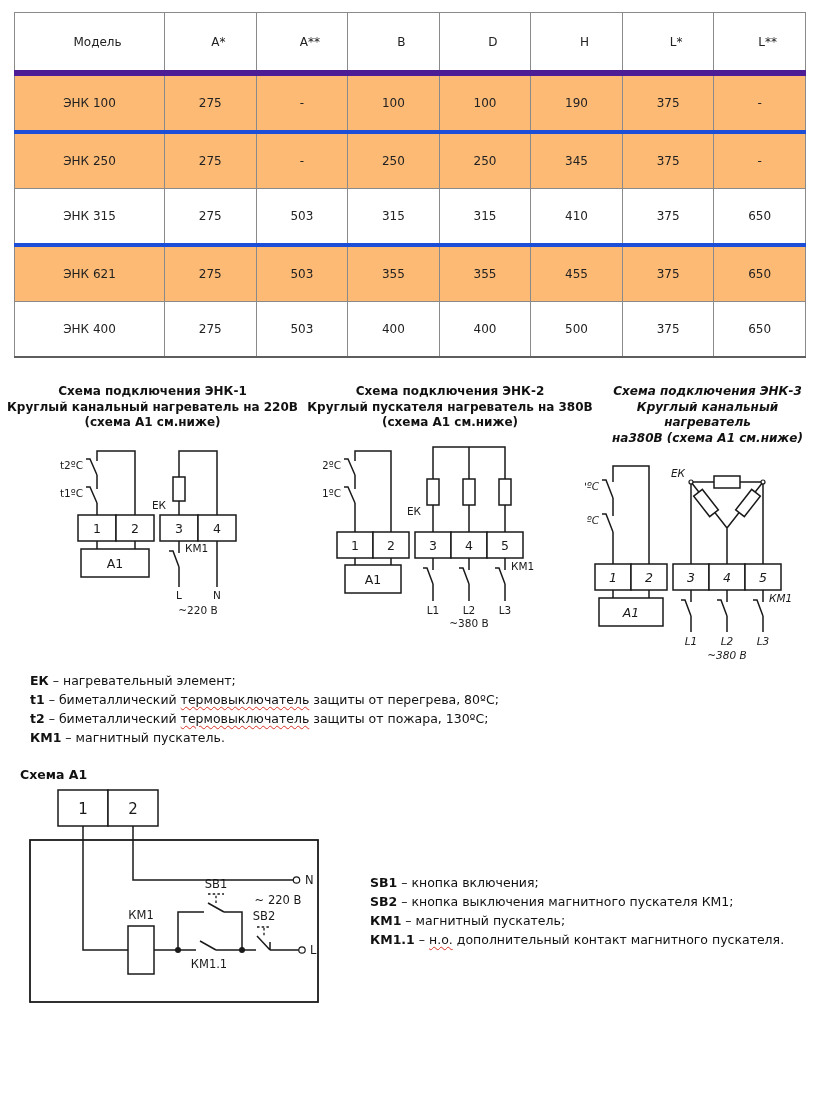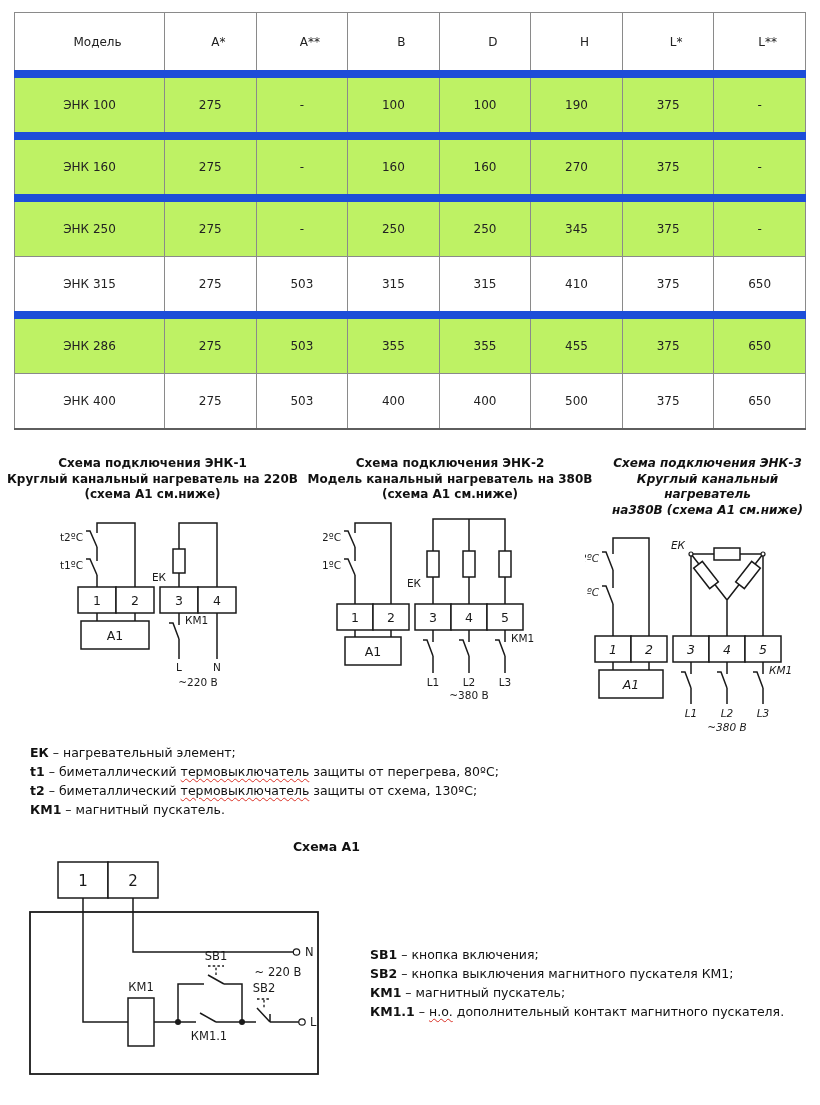--- a/index.html
+++ b/index.html
@@ -5,21 +5,21 @@
   html,body{margin:0;padding:0;background:#fff;color:#1c1c1c;
     font-family:"DejaVu Sans","Liberation Sans",sans-serif;}
   .page{width:820px;min-height:1105px;background:#fff;position:relative;}
 
   
   .dim-table{border-collapse:collapse;table-layout:fixed;width:792px;
     margin:12px 14px 0 14px;font-size:12px;color:#222;}
   .dim-table th,.dim-table td{border:1px solid #8a8a8a;text-align:center;
     font-weight:normal;padding:0;height:54px;background:#fff;}
   .dim-table thead th{height:57px;border-bottom:6px solid #4c1d95;padding-left:16px;}
-  .dim-table tr.shaded td{background:#bef264;border-top:8px solid #1d4ed8;}
+  .dim-table tr.shaded td{background:#fdba74;border-top:4px solid #1d4ed8;}
   .dim-table{border:1px solid #6b6b6b;border-bottom:2px solid #5e5e5e;}
   .col-model{width:150px;}
 
   
   .diagrams{display:flex;margin:26px 0 0 0;}
   .diagram{display:flex;flex-direction:column;align-items:center;}
   .diagram.d1{width:305px;align-items:center;}
   .diagram.d2{width:290px;}
   .diagram.d3{width:225px;font-style:italic;}
   .diag-title{font-size:12px;font-weight:bold;text-align:center;line-height:1.3;color:#111;}
@@ -33,21 +33,21 @@
   .lbl{font-size:10.5px;}
   .num{font-size:12.5px;}
 
   
   .legend{margin:10px 0 0 30px;font-size:12.5px;line-height:1.5;color:#111;}
   .legend .lg b{font-weight:bold;}
   .wavy{text-decoration-line:underline;text-decoration-style:wavy;
     text-decoration-color:#d93025;text-decoration-thickness:1px;text-underline-offset:2px;}
 
   
-  .a1-title{width:340px;margin:20px 0 0 20px;text-align:right;
+  .a1-title{width:340px;margin:20px 0 0 20px;text-align:left;
     font-size:12.5px;font-weight:bold;color:#111;}
   .a1-row{display:flex;align-items:flex-start;}
   .a1-svg-wrap{width:340px;margin-left:16px;}
   .a1-legend{margin:92px 0 0 14px;font-size:12.5px;line-height:1.5;color:#111;}
 </style>
 </head>
 <body>
 
 <div class="page">
 
@@ -79,51 +79,41 @@
           <td>ЭНК 100</td>
           <td>275</td>
           <td>-</td>
           <td>100</td>
           <td>100</td>
           <td>190</td>
           <td>375</td>
           <td>-</td>
         </tr>
       <tr class="shaded">
-          <td>ЭНК 160</td>
-          <td>275</td>
-          <td>-</td>
-          <td>160</td>
-          <td>160</td>
-          <td>270</td>
-          <td>375</td>
-          <td>-</td>
-        </tr>
-      <tr class="shaded">
           <td>ЭНК 250</td>
           <td>275</td>
           <td>-</td>
           <td>250</td>
           <td>250</td>
           <td>345</td>
           <td>375</td>
           <td>-</td>
         </tr>
       <tr>
           <td>ЭНК 315</td>
           <td>275</td>
           <td>503</td>
           <td>315</td>
           <td>315</td>
           <td>410</td>
           <td>375</td>
           <td>650</td>
         </tr>
       <tr class="shaded">
-          <td>ЭНК 286</td>
+          <td>ЭНК 621</td>
           <td>275</td>
           <td>503</td>
           <td>355</td>
           <td>355</td>
           <td>455</td>
           <td>375</td>
           <td>650</td>
         </tr>
       <tr>
           <td>ЭНК 400</td>
@@ -169,21 +159,21 @@
         <text class="lbl" x="152" y="115">КМ1</text>
         <text class="lbl" x="146" y="162" text-anchor="middle">L</text>
         <text class="lbl" x="184" y="162" text-anchor="middle">N</text>
         <text class="lbl" x="165" y="177" text-anchor="middle">~220 В</text>
       </svg>
     </div>
 
     <div class="diagram d2">
       <div class="diag-title">
         <div>Схема подключения ЭНК-2</div>
-        <div>Модель канальный нагреватель на 380В</div>
+        <div>Круглый пускателя нагреватель на 380В</div>
         <div>(схема А1 см.ниже)</div>
       </div>
       <svg class="diag-svg" viewBox="0 0 255 192" width="255" height="192">
         <path class="wire" d="M68,95 V14 H32 V24 M32,38 V52 M32,66 V95"></path>
         <path class="wire" d="M21,22 h4 l7,16 M21,50 h4 l7,16"></path>
         <path class="wire" d="M110,95 V10 H182 V95 M146,95 V10"></path>
         <rect class="comp" x="104" y="42" width="12" height="26"></rect>
         <rect class="comp" x="140" y="42" width="12" height="26"></rect>
         <rect class="comp" x="176" y="42" width="12" height="26"></rect>
         <rect class="comp" x="14" y="95" width="36" height="26"></rect>
@@ -252,21 +242,21 @@
         <text class="lbl" x="142" y="193" text-anchor="middle">L2</text>
         <text class="lbl" x="178" y="193" text-anchor="middle">L3</text>
         <text class="lbl" x="142" y="207" text-anchor="middle">~380 В</text>
       </svg>
     </div>
   </div>
 
   <div class="legend">
     <div class="lg"><b>ЕК</b><span> – нагревательный элемент;</span><span class="wavy"></span><span></span></div>
     <div class="lg"><b>t1</b><span> – биметаллический </span><span class="wavy">термовыключатель</span><span> защиты от перегрева, 80ºС;</span></div>
-    <div class="lg"><b>t2</b><span> – биметаллический </span><span class="wavy">термовыключатель</span><span> защиты от схема, 130ºС;</span></div>
+    <div class="lg"><b>t2</b><span> – биметаллический </span><span class="wavy">термовыключатель</span><span> защиты от пожара, 130ºС;</span></div>
     <div class="lg"><b>КМ1</b><span> – магнитный пускатель.</span><span class="wavy"></span><span></span></div>
   </div>
 
   <div class="a1-title">Схема А1</div>
   <div class="a1-row">
     <div class="a1-svg-wrap">
       <svg viewBox="0 0 330 240" width="330" height="240">
         <rect class="comp" x="42" y="8" width="50" height="36"></rect>
         <rect class="comp" x="92" y="8" width="50" height="36"></rect>
         <rect class="comp" x="14" y="58" width="288" height="162" style="stroke-width:1.8"></rect>

